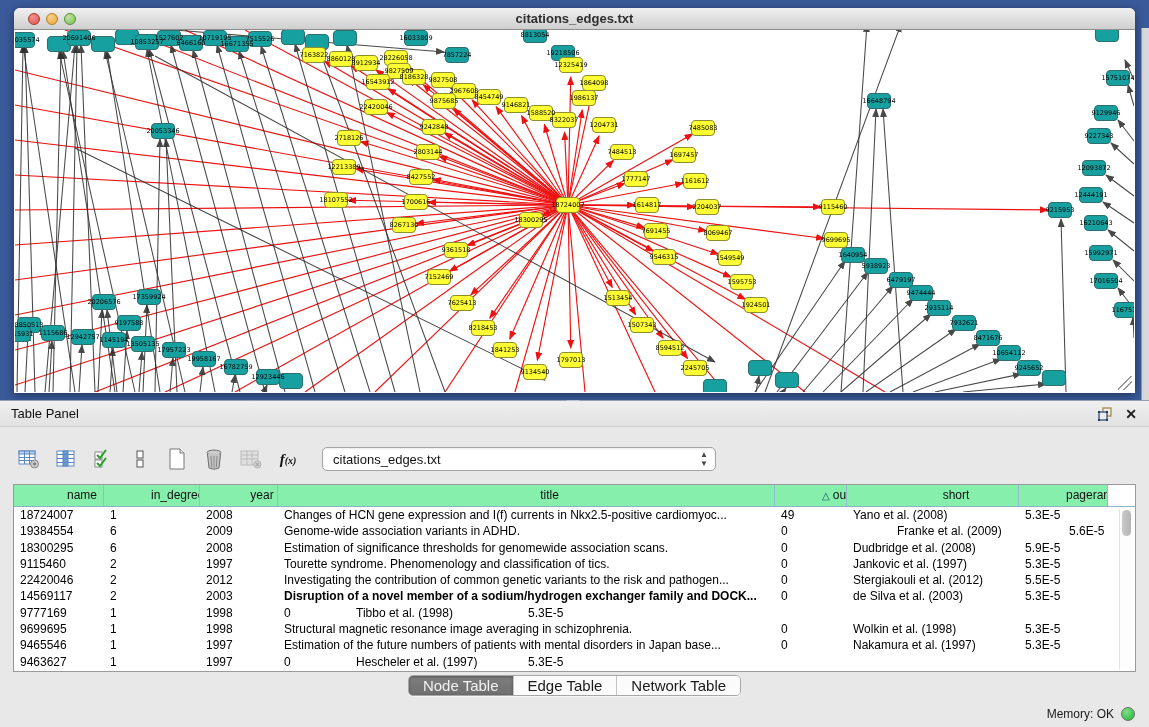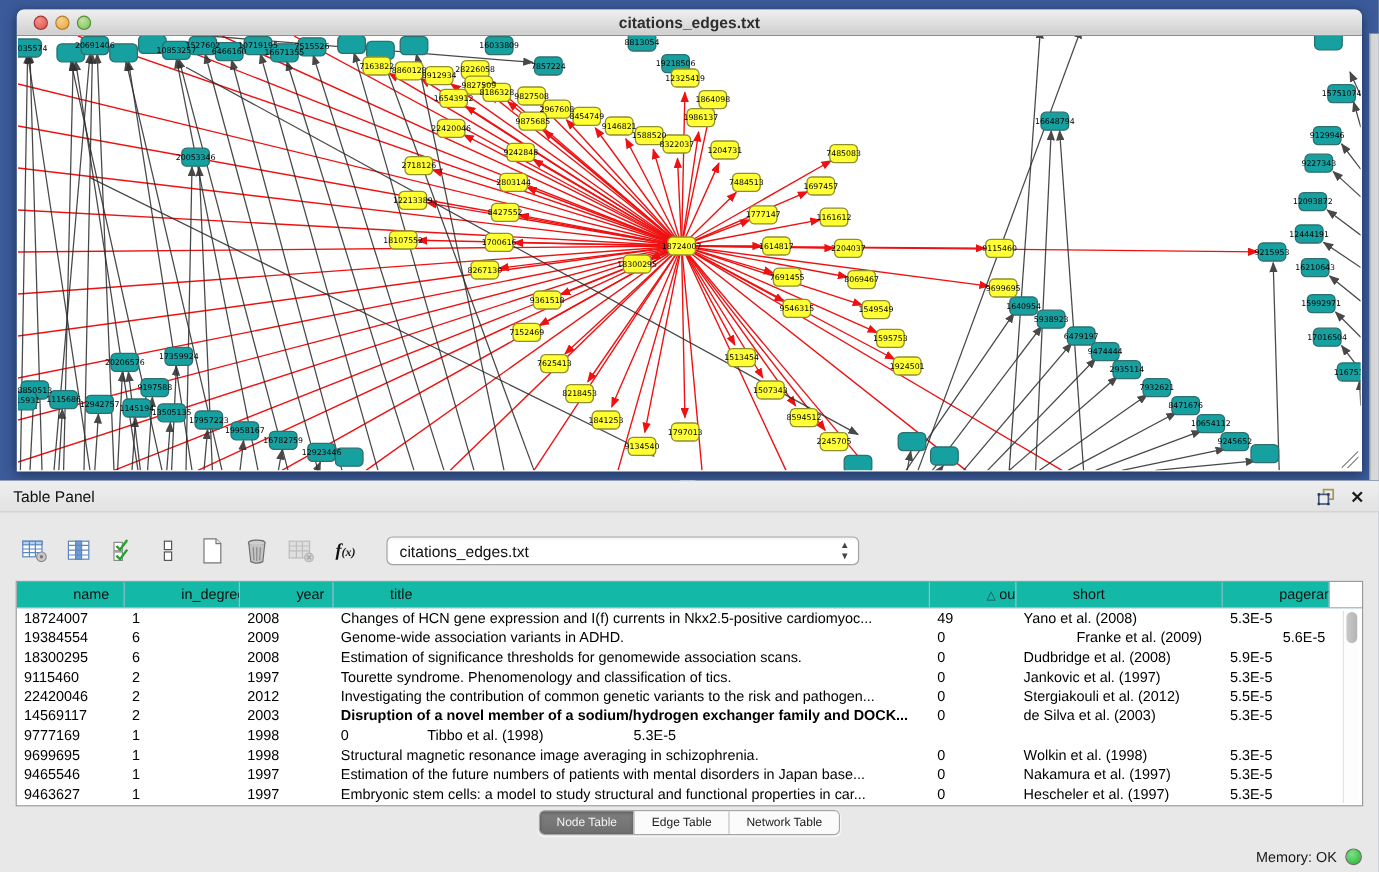--- a/index.html
+++ b/index.html
@@ -57,37 +57,37 @@
   .net-select { margin-left:10px; width:394px; height:24px; background:#fff;
     border:1px solid #a4a4a4; border-radius:5px; font-size:13px; color:#111;
     display:flex; align-items:center; padding-left:10px; position:relative;
     box-shadow:inset 0 1px 2px rgba(0,0,0,.08); }
   .net-select .arrows { position:absolute; right:7px; top:2px; line-height:9px;
     font-size:8px; color:#444; text-align:center; }
 
   .dtable { position:absolute; left:13px; top:83px; width:1123px; height:188px;
     background:#fff; border:1px solid #9a9a9a; overflow:hidden; }
   .thead { display:flex; height:22px; border-bottom:1px solid #8fb3c6; }
-  .th { background:#14b8a6; border-right:1px solid #93bdd2; font-size:12px;
-    color:#111; text-align:left; line-height:21px; overflow:hidden;
+  .th { background:#86efac; border-right:1px solid #93bdd2; font-size:12px;
+    color:#111; text-align:center; line-height:21px; overflow:hidden;
     white-space:nowrap; flex:none;padding-left:47px; }
   .sort-tri { font-size:10px; color:#16505e; margin-right:3px; }
   .trow { display:flex; height:16.3px; }
   .td { font-size:12px; color:#000; line-height:16px; padding-left:6px;
     white-space:nowrap; overflow:hidden; flex:none; }
   .vscroll { position:absolute; right:3px; top:24px; width:13px; bottom:2px;
     background:#fdfdfd; border-left:1px solid #e2e2e2; }
   .vthumb { position:absolute; left:2px; top:1px; width:9px; height:26px;
     background:linear-gradient(90deg,#c9c9c9,#b4b4b4); border-radius:5px; }
 
   .tabs { position:absolute; left:0; right:0; top:274px; display:flex;
     justify-content:center; }
   .tabgroup { display:flex; border:1px solid #a6a6a6; border-radius:5px;
     overflow:hidden; height:21px; box-shadow:0 1px 1px rgba(255,255,255,.7); }
-  .tab { font-size:10px; padding:0 14px; line-height:20px; background:#fbfbfb;
+  .tab { font-size:15px; padding:0 14px; line-height:20px; background:#fbfbfb;
     color:#1a1a1a; border-left:1px solid #c4c4c4; }
   .tab:first-child { border-left:none; }
   .tab.active { background:linear-gradient(#7f7f7f,#6f6f6f); color:#f2f2f2;
     box-shadow:inset 0 1px 3px rgba(0,0,0,.35); }
 
   .statusbar { position:absolute; left:0; right:0; bottom:0; height:26px;
     display:flex; align-items:center; justify-content:flex-end; gap:7px;
     padding-right:14px; font-size:12px; color:#1a1a1a; }
   .mem-dot { width:14px; height:14px; border-radius:50%;
     background:radial-gradient(circle at 38% 32%, #7fe08a, #23b32e);
@@ -658,21 +658,20 @@
             <div class="td" style="width: 78px;">1997</div>
             <div class="td" style="width: 497px;">Estimation of the future numbers of patients with mental disorders in Japan base...</div>
             <div class="td" style="width: 72px;">0</div>
             <div class="td" style="width: 172px;">Nakamura et al. (1997)</div>
             <div class="td" style="width: 89px;">5.3E-5</div>
           </div>
           <div class="trow">
             <div class="td" style="width: 90px;">9463627</div>
             <div class="td" style="width: 96px;">1</div>
             <div class="td" style="width: 78px;">1997</div>
-            <div class="td" style="width: 497px;">Embryonic stem cells: a model to study structural and functional properties in car...</div>
             <div class="td" style="width: 72px;">0</div>
             <div class="td" style="width: 172px;">Hescheler et al. (1997)</div>
             <div class="td" style="width: 89px;">5.3E-5</div>
           </div>
         </div>
       <div class="vscroll">
         <div class="vthumb"></div>
       </div>
     </div>
 

